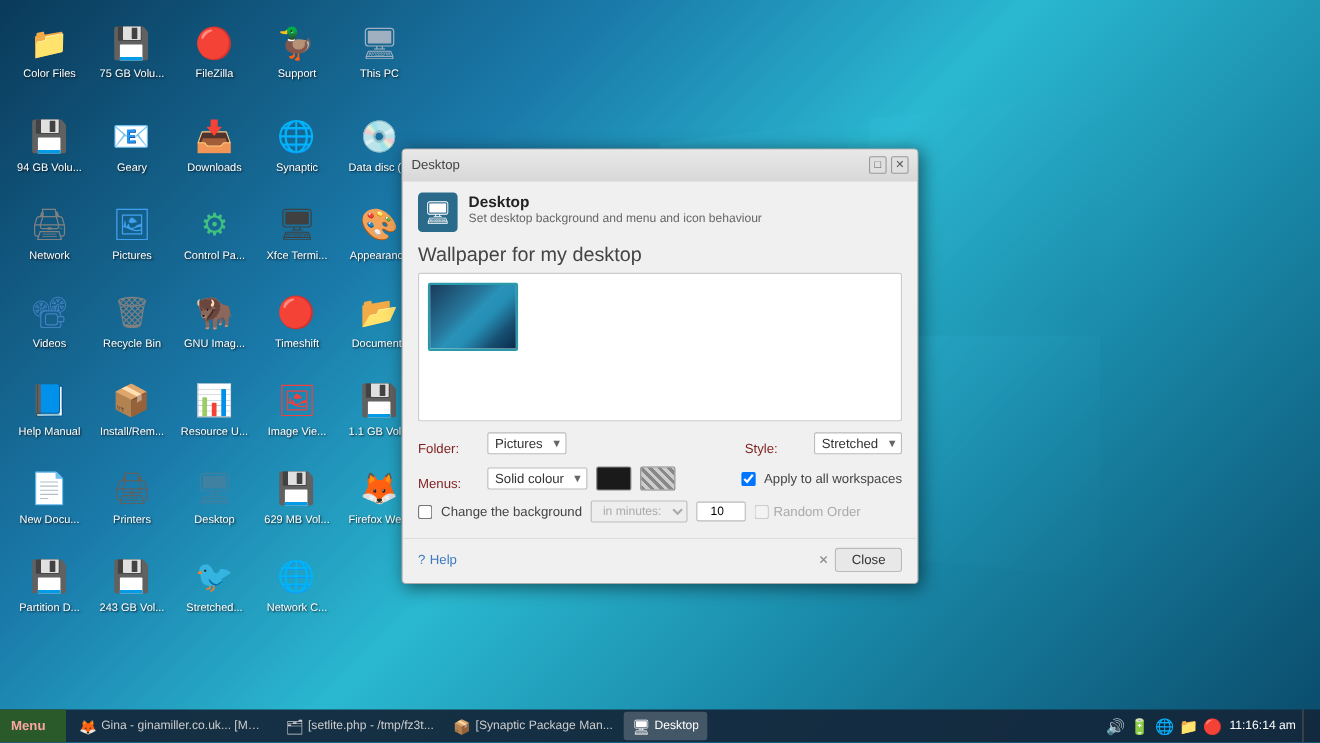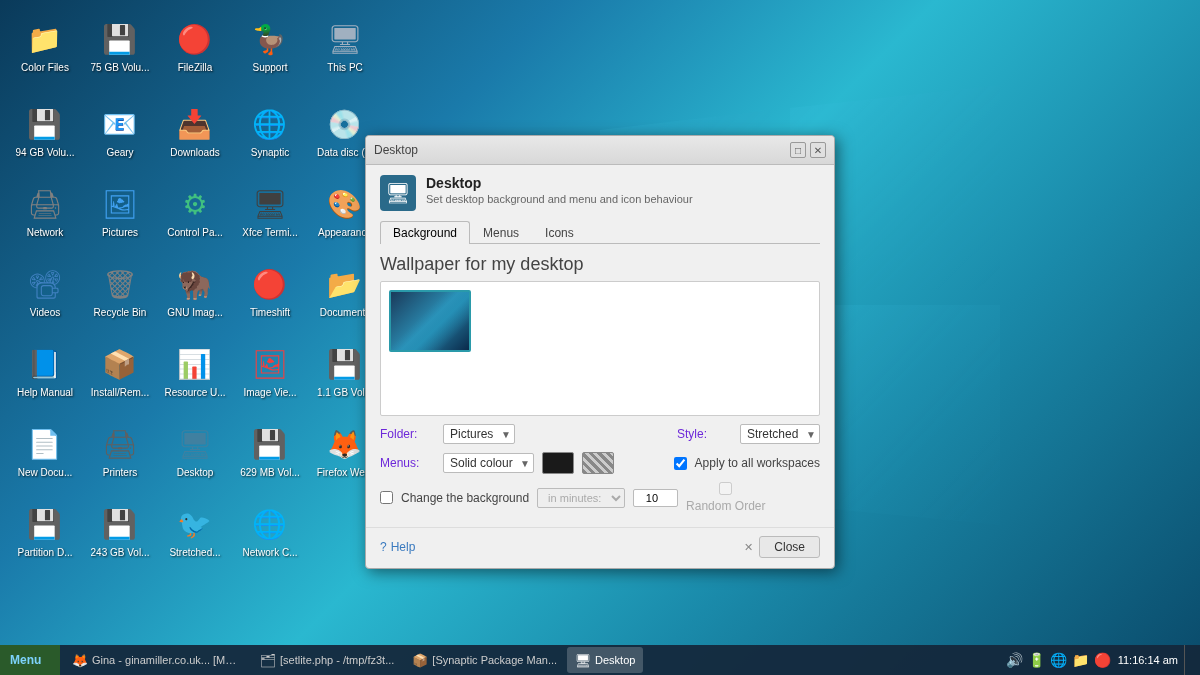--- a/index.html
+++ b/index.html
@@ -70,21 +70,21 @@
       right: 0;
       height: 30px;
       background: rgba(20,40,60,0.95);
       display: flex;
       align-items: center;
       z-index: 100;
     }
 
     .taskbar-start {
       background: #2a5a2a;
-      color: #7dd3fc;
+      color: #fca5a5;
       padding: 0 10px;
       height: 100%;
       display: flex;
       align-items: center;
       font-size: 12px;
       font-weight: bold;
       cursor: pointer;
       min-width: 60px;
     }
 
@@ -311,22 +311,23 @@
     
     .form-row {
       display: flex;
       align-items: center;
       gap: 8px;
       margin-top: 8px;
     }
 
     .form-label {
       font-size: 12px;
-      color: #6d28d9;
+      color: #7f1d1d;
       min-width: 55px;
+      margin-top: 10px;
     }
 
     .select-wrapper {
       position: relative;
       display: inline-flex;
       align-items: center;
     }
 
     .form-select {
       border: 1px solid #bbb;
@@ -662,25 +663,20 @@
   <div class="dialog-body">
 
     <div class="dialog-header">
       <div class="dialog-app-icon">🖥</div>
       <div class="dialog-app-info">
         <h2>Desktop</h2>
         <p>Set desktop background and menu and icon behaviour</p>
       </div>
     </div>
 
-    <div class="tabs">
-      <div class="tab active">Background</div>
-      <div class="tab">Menus</div>
-      <div class="tab">Icons</div>
-    </div>
 
     <div class="wallpaper-label">Wallpaper for my desktop</div>
 
     <div class="wallpaper-grid">
       <div class="wallpaper-thumb">
         <div class="wallpaper-thumb-inner"></div>
       </div>
     </div>
 
     <div class="form-row">
@@ -722,21 +718,21 @@
 
     <div class="change-bg-row">
       <input type="checkbox" style="">
       <span class="checkbox-label">Change the background</span>
       <div class="select-wrapper">
         <select class="minutes-select" style="color:#aaa">
           <option>in minutes:</option>
         </select>
       </div>
       <input type="number" class="number-input" value="10" style="">
-      <span style="display:flex;align-items:center;gap:4px;flex-direction:column;">
+      <span style="display:flex;align-items:center;gap:4px;">
         <input type="checkbox" disabled="" style="">
         <span class="checkbox-label" style="color:#aaa">Random Order</span>
       </span>
     </div>
   </div>
 
   <div class="dialog-footer">
     <div class="help-link">
       <span>?</span>
       <span>Help</span>

